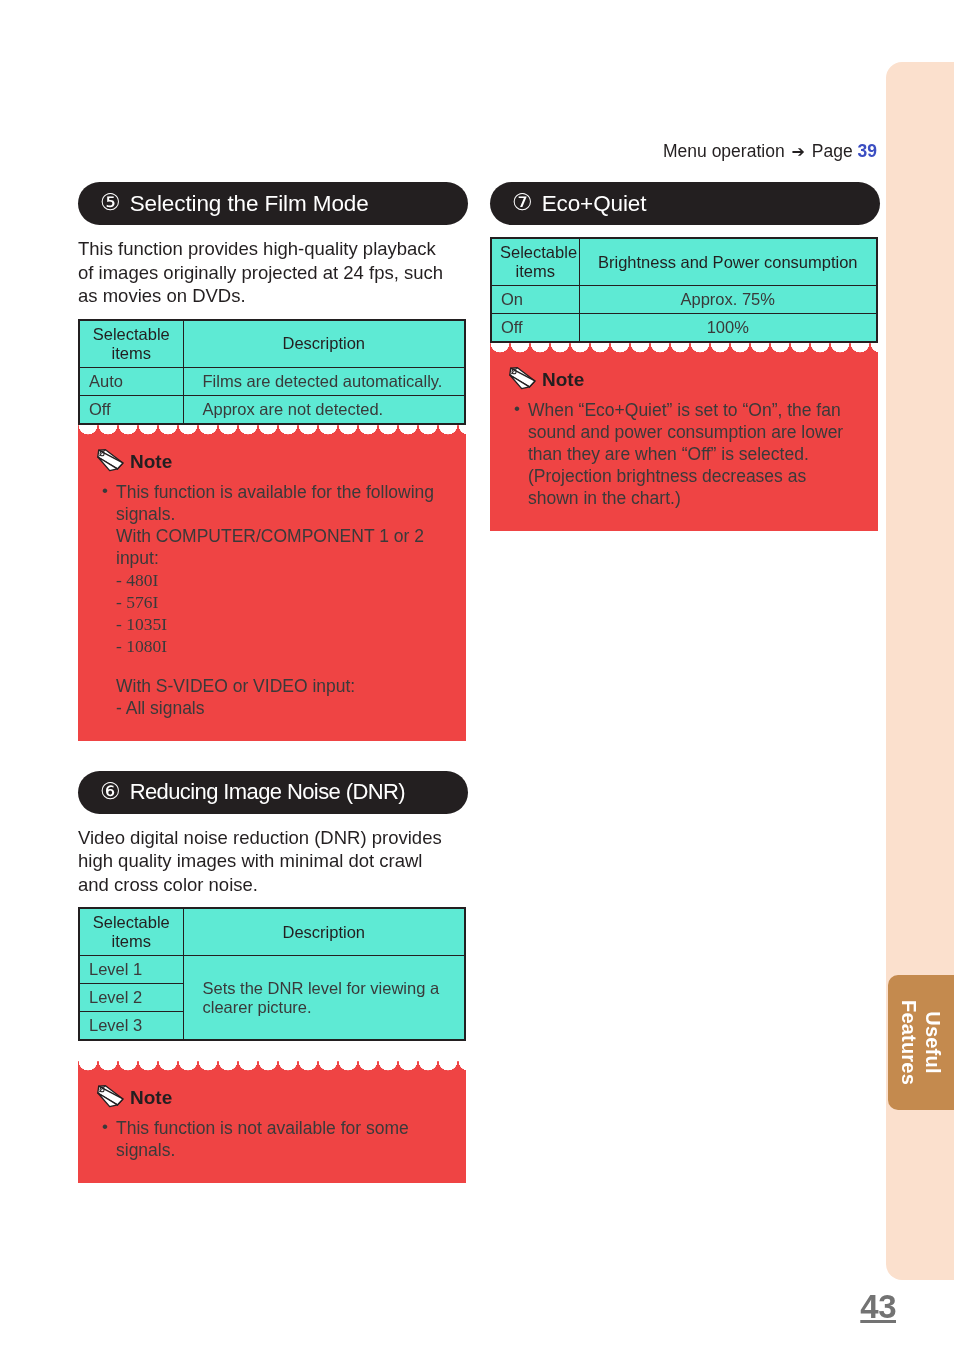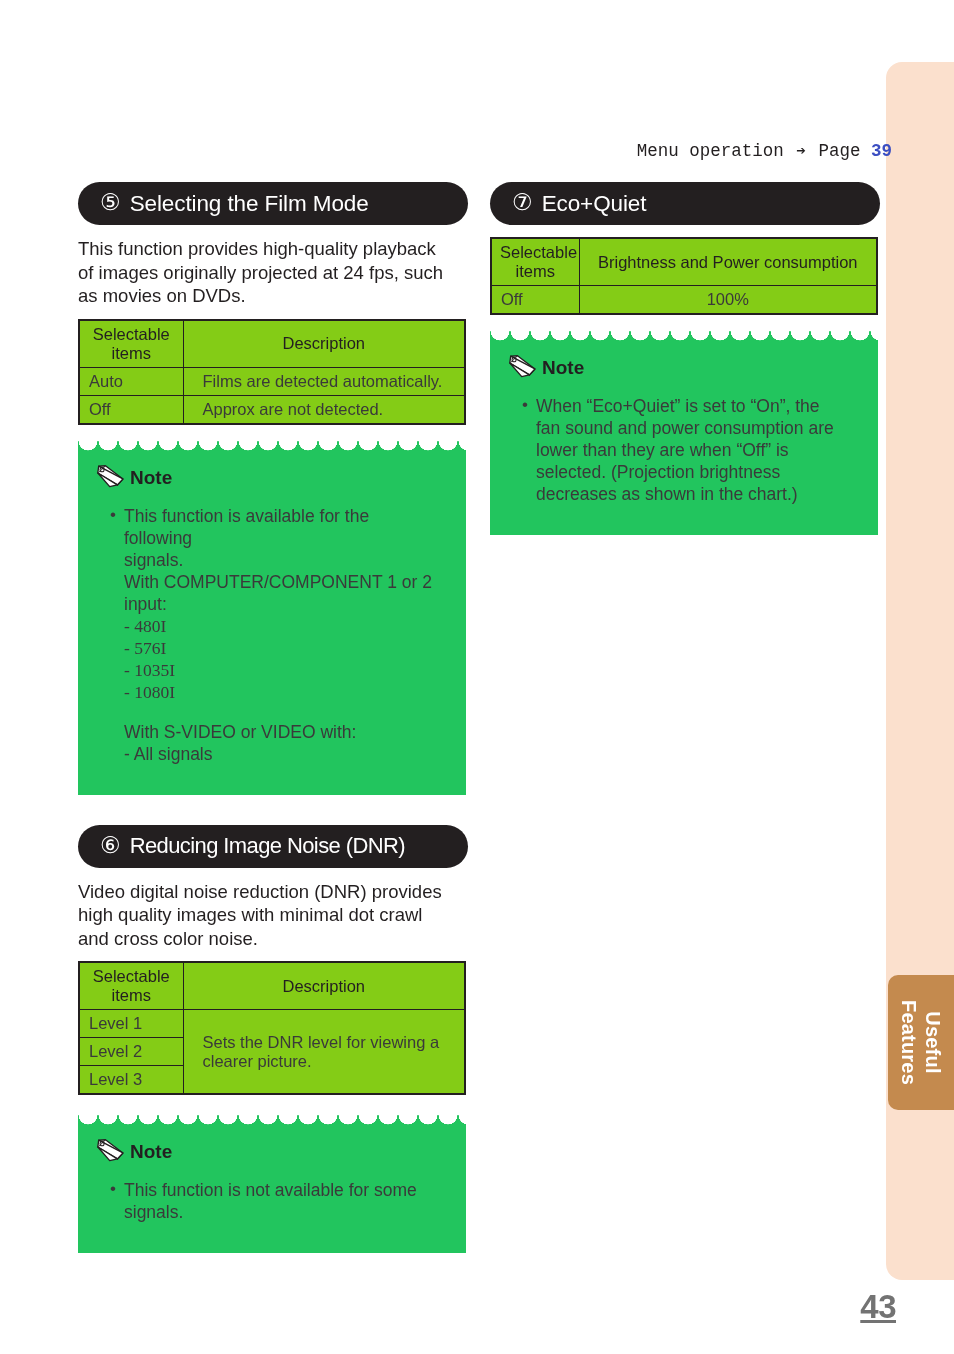--- a/index.html
+++ b/index.html
@@ -67,26 +67,25 @@
     font-size: 33px;
     font-weight: bold;
     color: #737373;
     letter-spacing: -0.5px;
     text-decoration: underline;
   }
 
   
   .menu-op {
     position: absolute;
-    right: 62px;
+    right: 77px;
     top: 141px;
     font-size: 17.5px;
     color: #231f20;
     white-space: nowrap;
-    font-family: Liberation Mono, monospace;
   }
   .menu-op .arrow { font-size: 16px; padding: 0 2px; }
   .menu-op .pg { color: #3b4ec2; font-weight: bold; }
 
   
   .col {
     position: absolute;
     top: 182px;
     width: 390px;
   }
@@ -128,22 +127,22 @@
     color: #231f20;
     margin: 0 0 11px 0;
     width: 378px;
   }
 
   
   table.spec {
     border-collapse: collapse;
     table-layout: fixed;
     border: 2.2px solid #231f20;
-    margin-bottom: 16px;
-    background: #84cc16;
+    margin-bottom: 0;
+    background: #5eead4;
   }
   table.spec td, table.spec th {
     border: 1px solid #231f20;
     font-weight: normal;
     font-size: 16.5px;
     color: #3a3a3a;
     padding: 4px 8px;
     box-sizing: border-box;
   }
   table.spec .hdr {
@@ -169,21 +168,21 @@
   .tbl-film  col.c1 { width: 104px; }
   .tbl-dnr   { width: 388px; }
   .tbl-dnr   col.c1 { width: 104px; }
   
   .tbl-eco   { width: 388px; }
   .tbl-eco   col.c1 { width: 88px; }
 
   
   .note {
     position: relative;
-    background: #22c55e;
+    background: #ef4444;
     width: 388px;
     box-sizing: border-box;
     padding: 22px 16px 14px 16px;
     margin-bottom: 18px;
   }
   .note::before {
     content: "";
     position: absolute;
     left: 0; right: 0; top: 0;
     height: 13px;
@@ -198,21 +197,21 @@
     height: 26px;
   }
   .note-icon { width: 34px; height: 26px; display:block; margin-right: 2px; }
   .note-label {
     font-size: 19px;
     font-weight: bold;
     color: #231f20;
     line-height: 1;
     transform: translateY(-2px);
   }
-  .note-list { margin: 16px; padding: 0; list-style: none; }
+  .note-list { margin: 8px; padding: 0; list-style: none; }
   .note-list li {
     font-size: 17.5px;
     line-height: 22px;
     color: #3a3a3a;
     padding-left: 14px;
     position: relative;
     margin-bottom: 0;
   }
   .note-list li::before {
     content: "\2022";
@@ -296,21 +295,21 @@
       <span class="note-label">Note</span>
     </div>
     <ul class="note-list">
       <li>This function is available for the following</li>
       <li class="nobullet">signals.</li>
       <li class="nobullet">With COMPUTER/COMPONENT 1 or 2 input:</li>
       <li class="nobullet serif-i">- 480I</li>
       <li class="nobullet serif-i">- 576I</li>
       <li class="nobullet serif-i">- 1035I</li>
       <li class="nobullet serif-i">- 1080I</li>
-      <li class="nobullet gap">With S-VIDEO or VIDEO with:</li>
+      <li class="nobullet gap">With S-VIDEO or VIDEO input:</li>
       <li class="nobullet">- All signals</li>
     </ul>
   </div>
 
   <div class="section-head" style="margin-top:30px;">
     <span class="section-num">⑥</span>
     <span class="section-title tight">Reducing Image Noise (DNR)</span>
   </div>
 
   <p class="para">Video digital noise reduction (DNR) provides high quality images with minimal dot crawl and cross color noise.</p>
@@ -375,20 +374,24 @@
       </colgroup>
     <tbody>
       <tr>
         <th class="hdr">
           <span>Selectable</span><br>
           <span>items</span>
         </th>
         <th class="hdr">Brightness and Power consumption</th>
       </tr>
       <tr>
+        <td class="item-cell">On</td>
+        <td class="center-cell">Approx. 75%</td>
+      </tr>
+      <tr>
         <td class="item-cell">Off</td>
         <td class="center-cell">100%</td>
       </tr>
     </tbody>
   </table>
 
   <div class="note">
     <div class="note-head">
       <svg class="note-icon" viewBox="0 0 40 30">
         <g fill="#ffffff" stroke="#231f20" stroke-width="1.6" stroke-linejoin="round">

